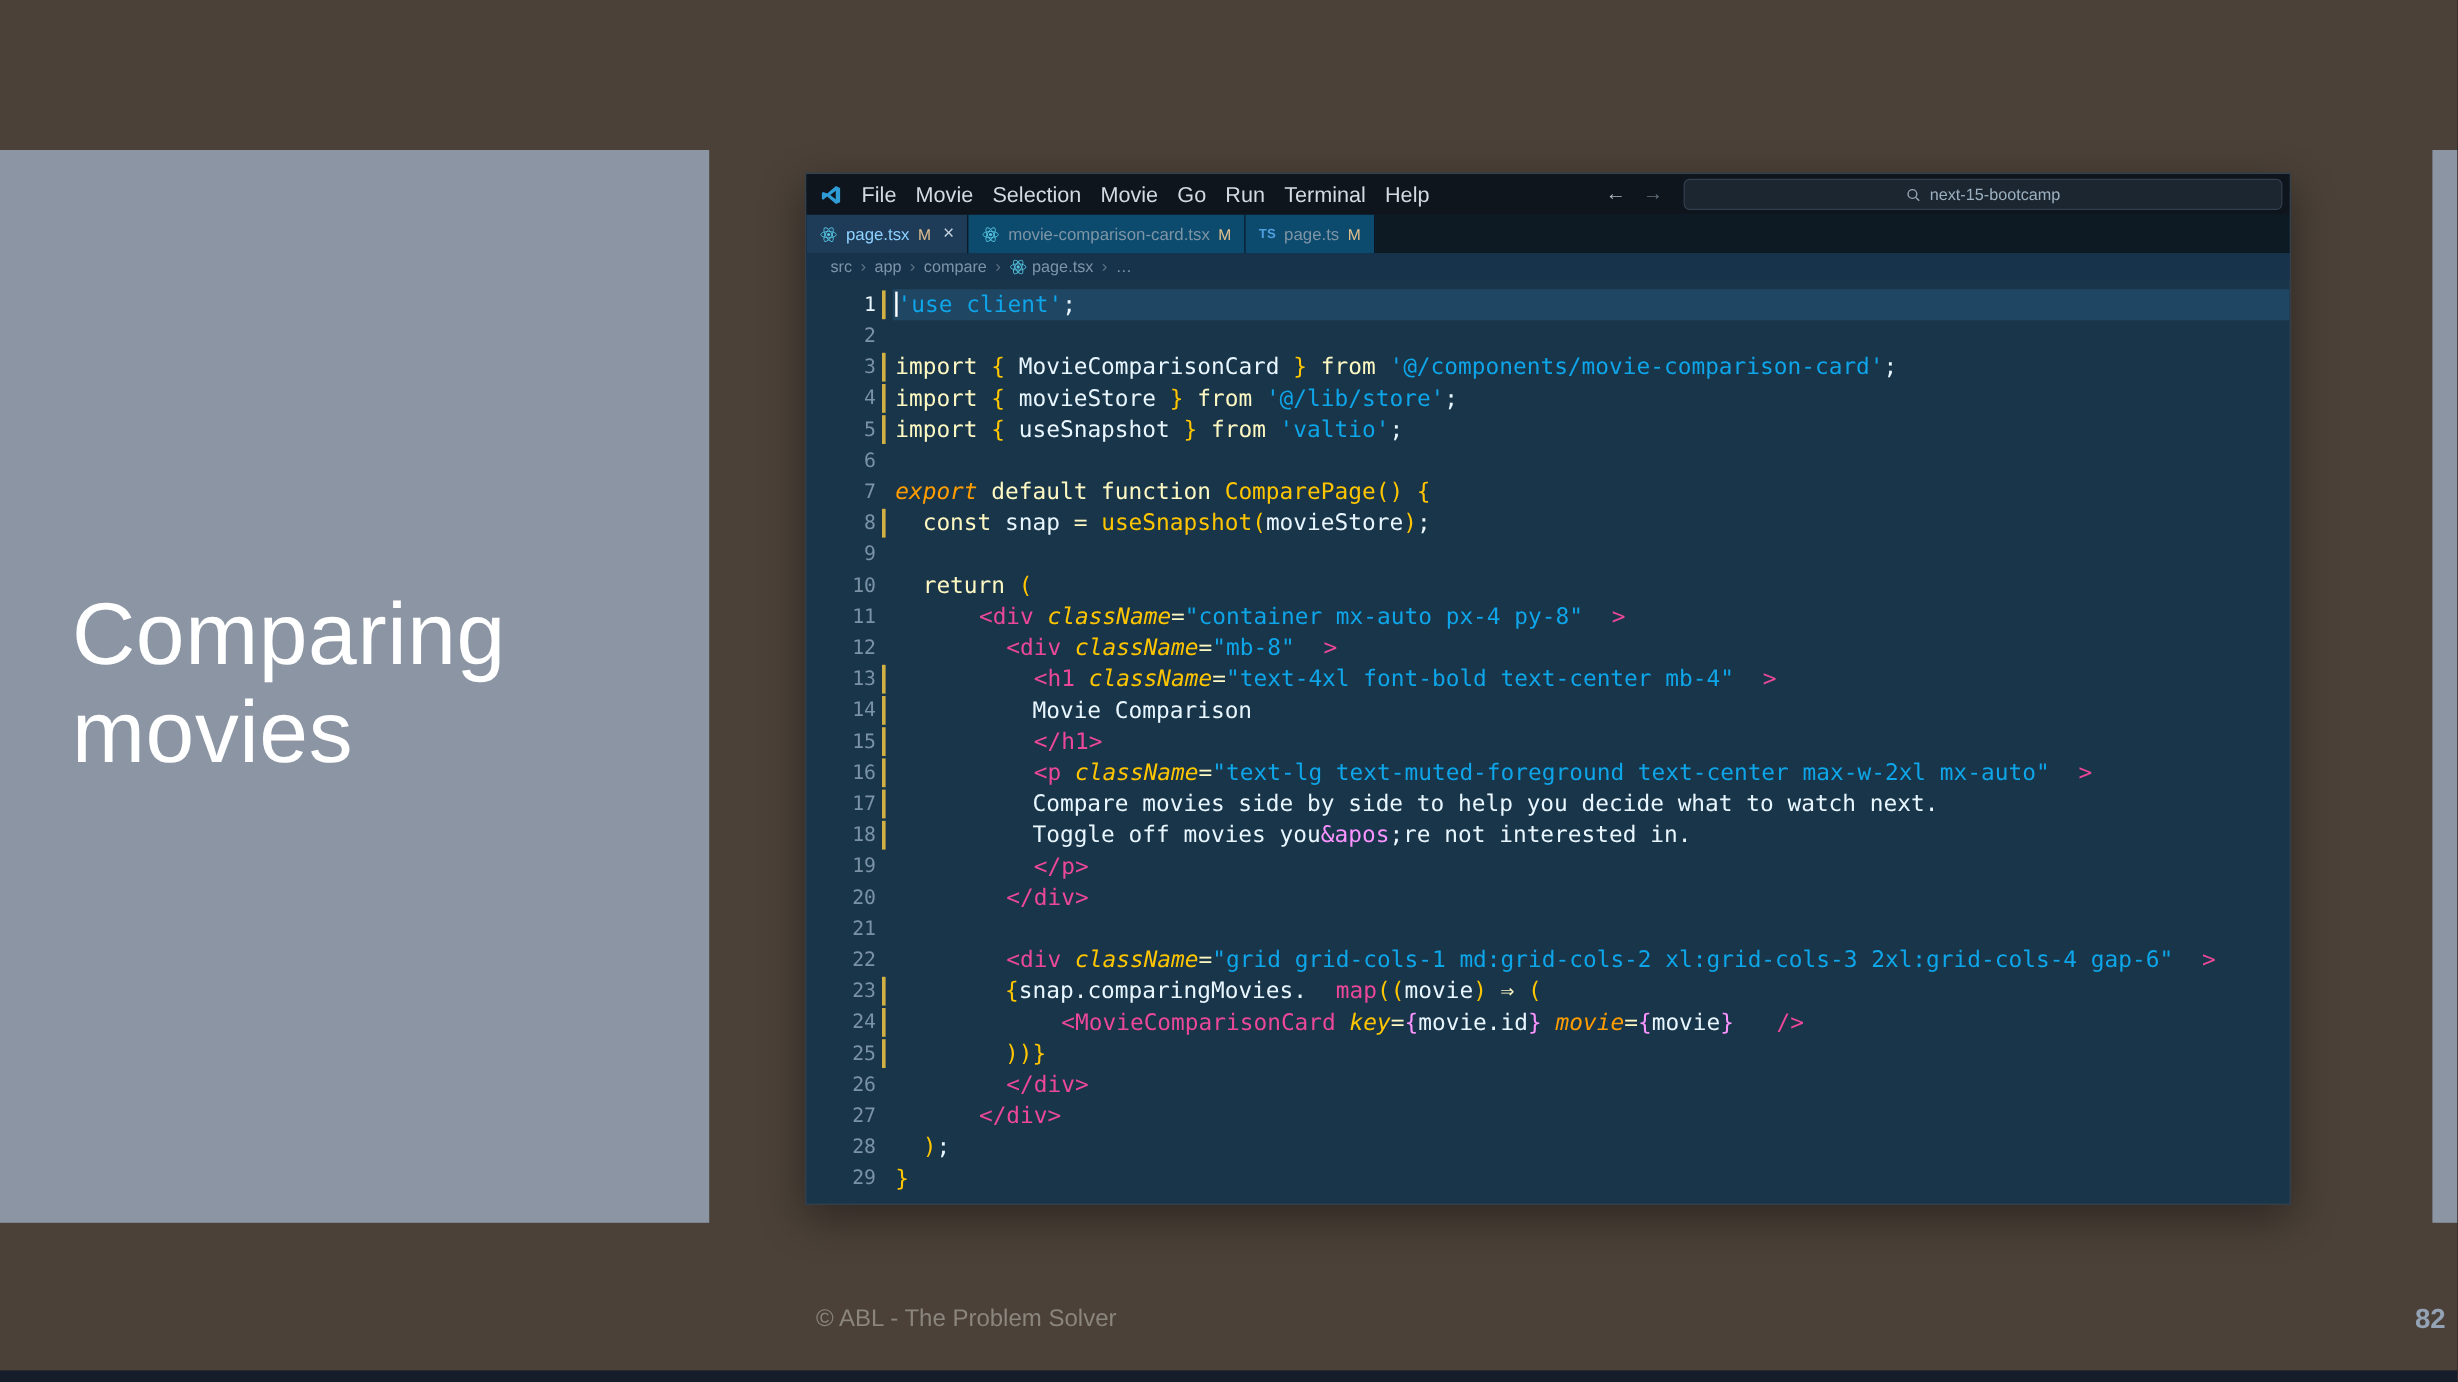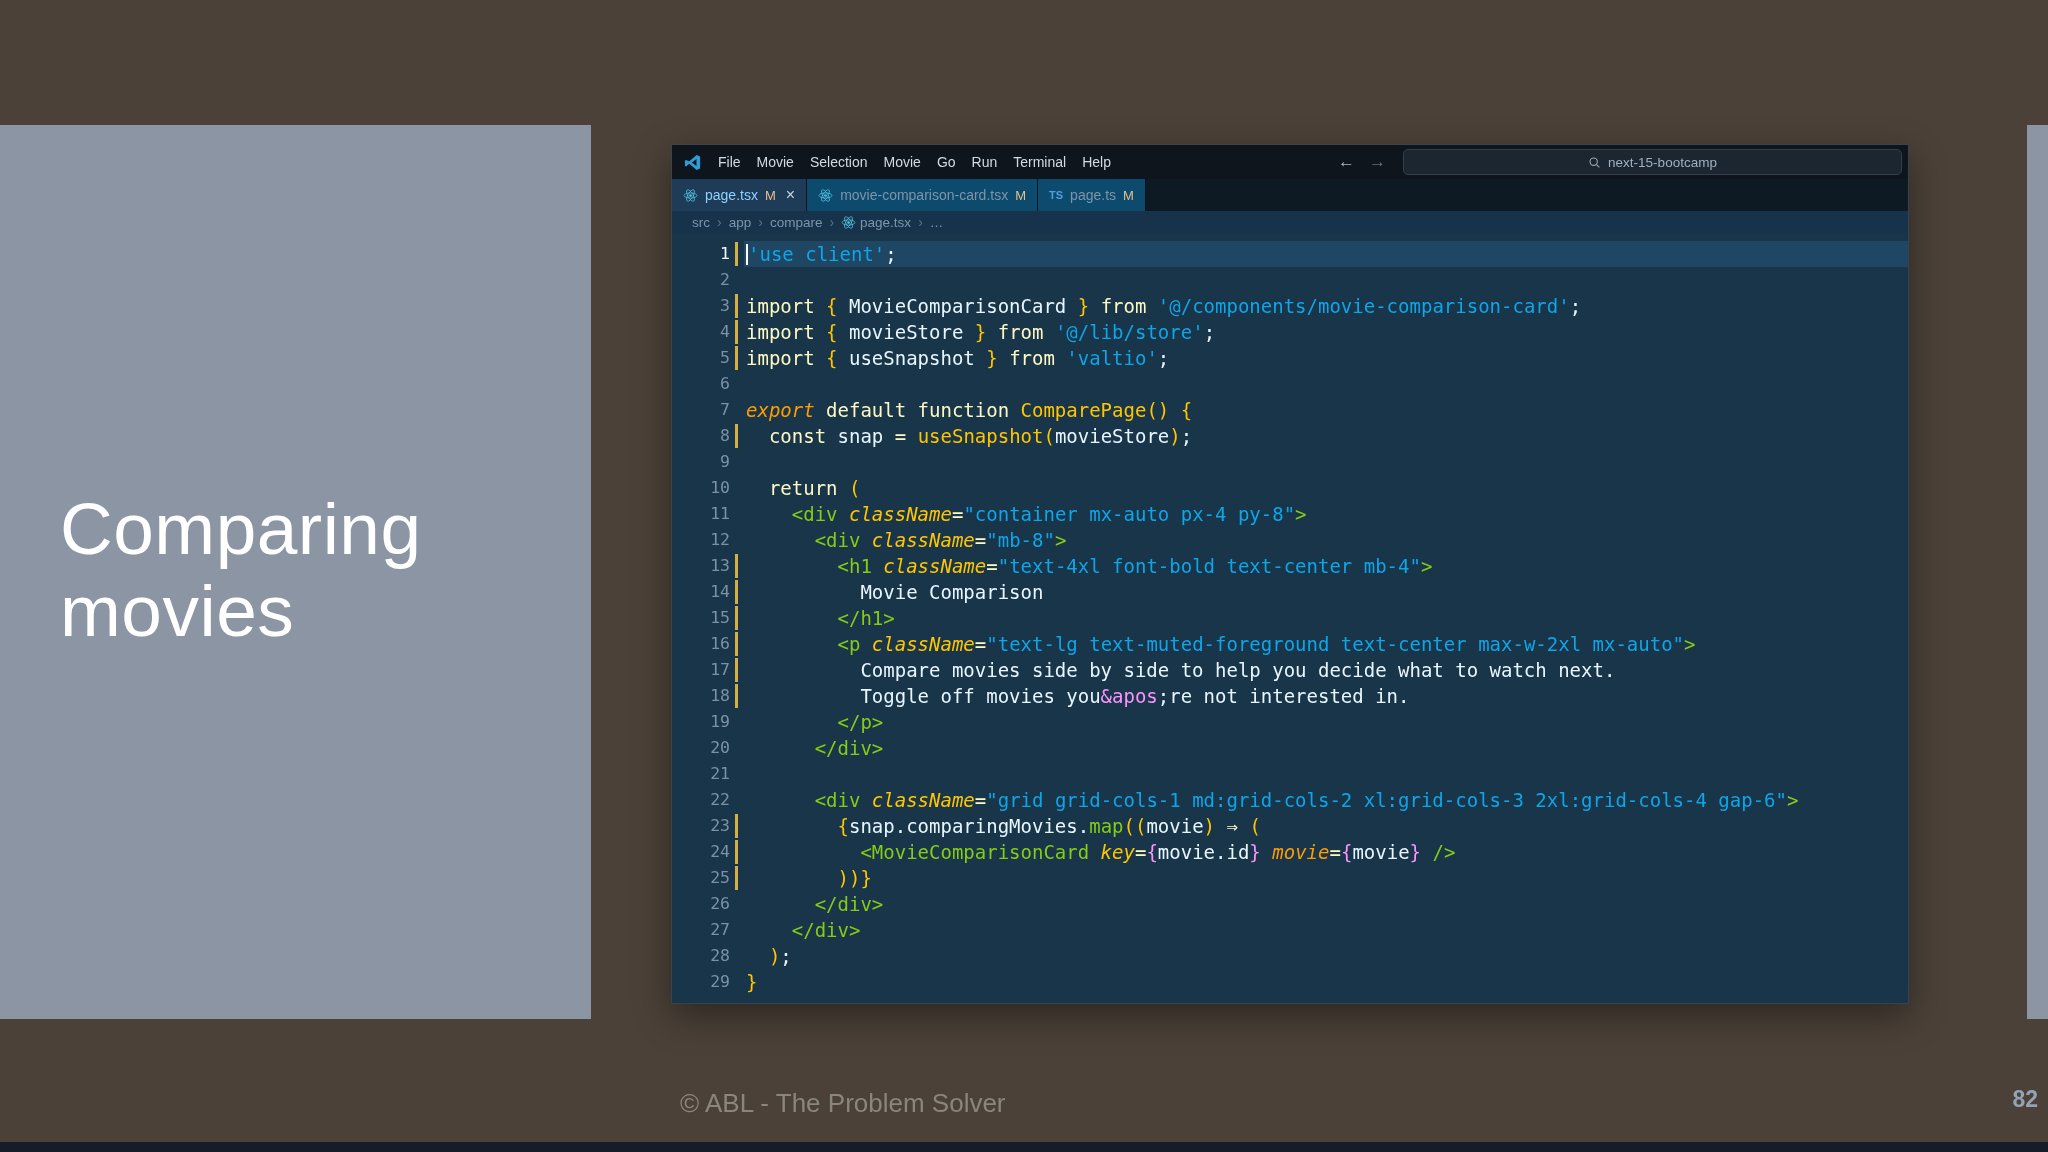--- a/index.html
+++ b/index.html
@@ -3,33 +3,33 @@
 <meta charset="utf-8">
 <style>
   html,body{margin:0;padding:0;background:#2a2420;}
   .slide{position:relative;width:2048px;height:1152px;overflow:hidden;background:#4b4138;
          font-family:"Liberation Sans",sans-serif;}
   .band{position:absolute;background:#8b95a3;}
   .band-left{left:0;top:125px;width:591px;height:894px;}
   .band-right{left:2027px;top:125px;width:21px;height:894px;}
   .slide-title{position:absolute;left:60px;top:488px;margin:0;color:#ffffff;
                font-size:73px;line-height:82px;font-weight:300;letter-spacing:.5px;}
-  .footer{position:absolute;left:680px;top:1088px;font-size:26px;color:#8a857d;}
+  .footer{position:absolute;left:680px;top:1088px;font-size:20px;color:#8a857d;}
   .pagenum{position:absolute;right:10px;top:1086px;font-size:23px;font-weight:bold;color:#93a2b4;}
   .bottom-strip{position:absolute;left:0;bottom:0;width:2048px;height:10px;background:#141d29;}
 
   
   .vscode{position:absolute;left:671px;top:144px;width:1238px;height:860px;
           background:#193549;border:1px solid #39434e;box-sizing:border-box;
           box-shadow:0 12px 34px rgba(0,0,0,.4);display:flex;flex-direction:column;}
   .titlebar{height:34px;flex:none;background:#0e151d;display:flex;align-items:center;
             padding:0 4px 0 10px;}
   .vsc-logo{width:20px;height:20px;display:flex;align-items:center;justify-content:center;margin-right:8px;}
   .menus{display:flex;align-items:center;}
-  .menu-item{color:#d3dae0;font-size:14px;padding:0 8px;cursor:default;}
+  .menu-item{color:#d3dae0;font-size:18px;padding:0 8px;cursor:default;}
   .titlebar-spacer{flex:1;}
   .nav-arrow{font-size:17px;color:#adb9c4;padding:0 7px;}
   .nav-arrow.fwd{color:#62707d;}
   .searchbox{width:497px;height:24px;flex:none;margin:0 2px 0 10px;background:#1b2631;
              border:1px solid #333f4d;border-radius:5px;display:flex;align-items:center;
              justify-content:center;gap:7px;color:#9db0bf;font-size:13.5px;}
   .search-icon{display:flex;align-items:center;}
 
   .tabbar{height:32px;flex:none;background:#0d1923;display:flex;align-items:stretch;}
   .tab{display:flex;align-items:center;gap:7px;padding:0 11px;font-size:14px;
@@ -56,21 +56,21 @@
   .code-text{flex:1;padding-left:2px;}
   .active-line .code-text{background:#1f4662;}
   .active-line .line-num{color:#eaf6ff;}
   .cursor{display:inline-block;width:2px;height:21px;background:#ffffff;vertical-align:-4px;}
 
   .tok-o{color:#fef9c3;}
   .tok-oi{color:#ff9d00;font-style:italic;}
   .tok-y{color:#ffc600;}
   .tok-yi{color:#ffc600;font-style:italic;}
   .tok-g{color:#0ea5e9;}
-  .tok-b{color:#84cc16;}
+  .tok-b{color:#ec4899;margin-left:24px;}
   .tok-w{color:#e8f6ff;}
   .tok-p{color:#fb94ff;}
 </style>
 </head>
 <body>
 
 <div class="slide">
   <div class="band band-left"></div>
   <div class="band band-right"></div>
 

